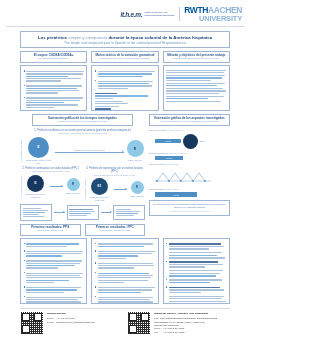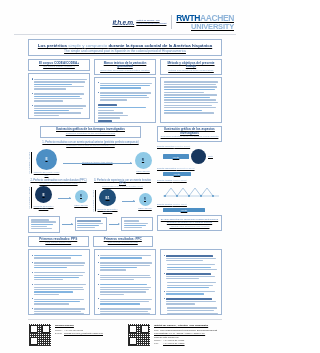--- a/index.html
+++ b/index.html
@@ -6,22 +6,21 @@
   body{
     width:250px;height:353px;
     background:#ffffff;
     font-family:"Liberation Sans", sans-serif;
     overflow:hidden;
     position:relative;
   }
   .poster{
     position:absolute;inset:0;
     background:#fefefe;
-    padding:8px;
-    text-decoration:underline;
+    padding:0;
   }
   
   .hdr{
     height:26px;
     display:flex;align-items:center;justify-content:flex-end;
     padding:2px 8px 0 0;
     box-sizing:border-box;
   }
   .logo-ithem{
     display:flex;align-items:center;gap:2px;

